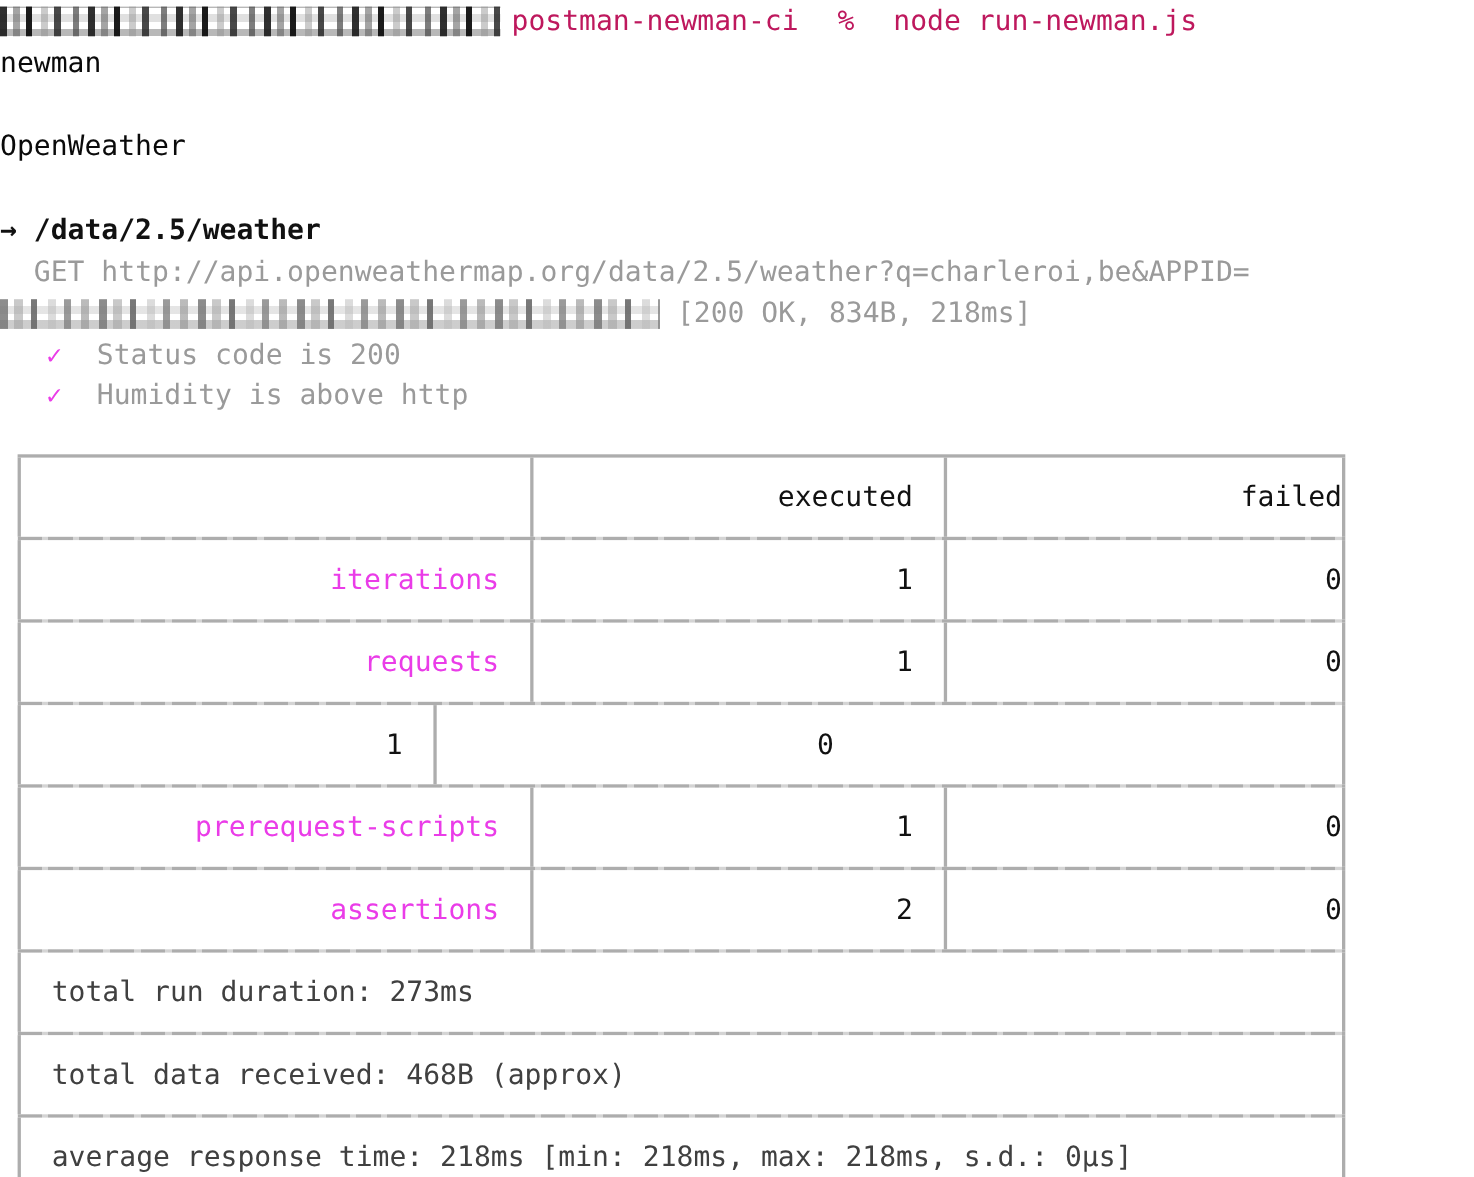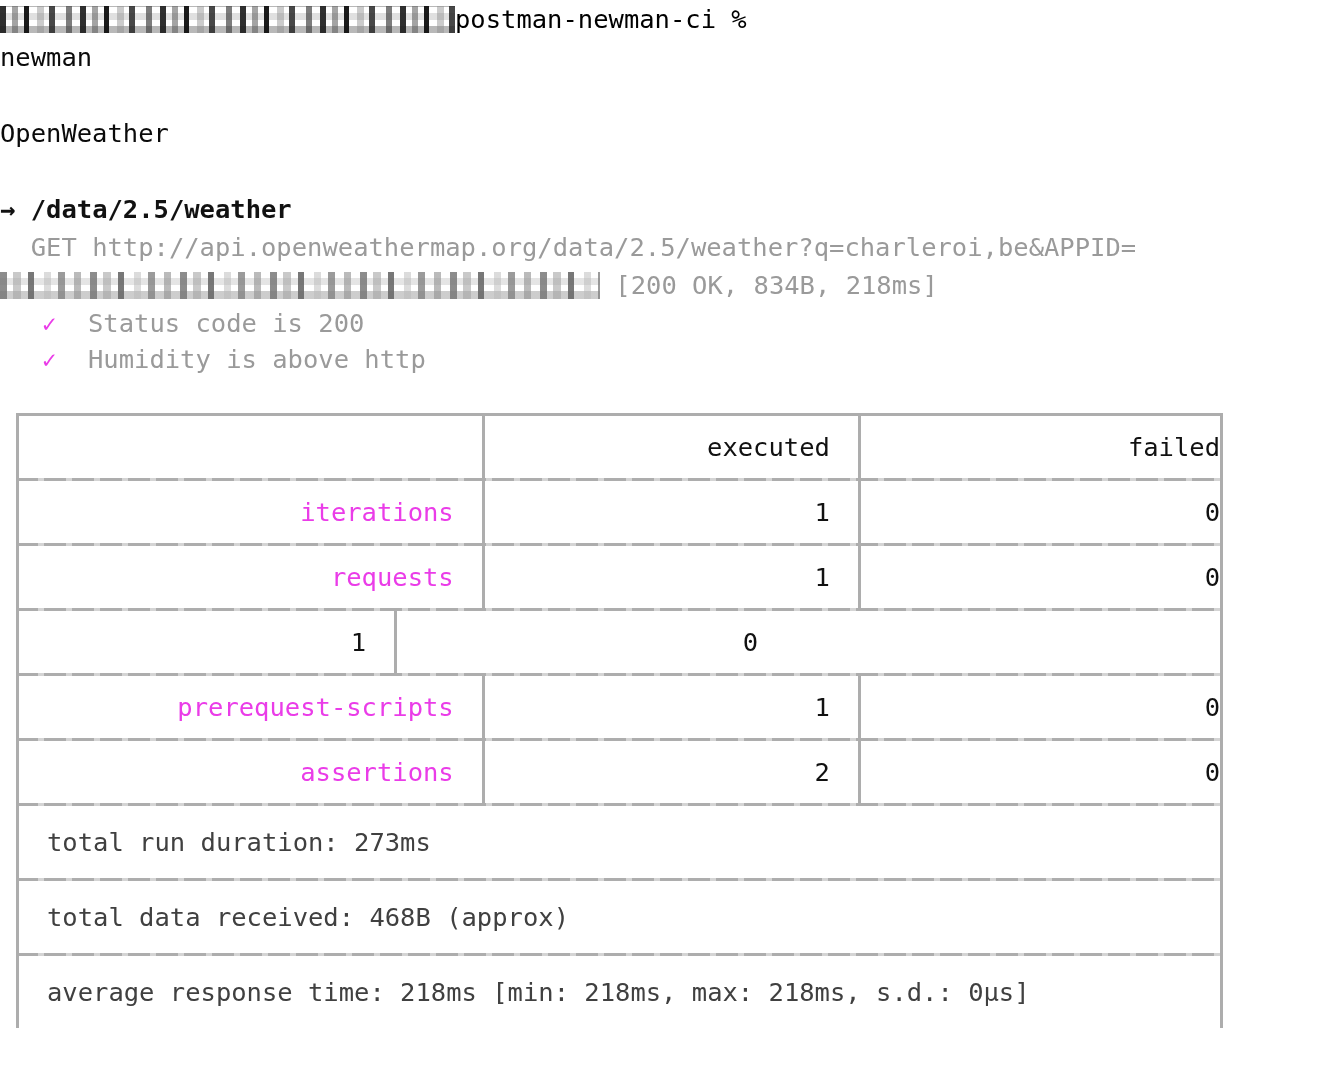--- a/index.html
+++ b/index.html
@@ -70,21 +70,21 @@
         rgba(165,165,165,0.6) 13px 21px, rgba(255,255,255,0) 21px 28px,
         rgba(105,105,105,0.9) 28px 34px, rgba(255,255,255,0) 34px 44px,
         rgba(185,185,185,0.5) 44px 51px, rgba(255,255,255,0) 51px 58px,
         rgba(130,130,130,0.8) 58px 65px, rgba(255,255,255,0) 65px 74px,
         rgba(150,150,150,0.65) 74px 81px, rgba(255,255,255,0) 81px 90px),
       repeating-linear-gradient(0deg,
         rgba(90,90,90,0.30) 0 8px, rgba(255,255,255,0.34) 8px 14px,
         rgba(110,110,110,0.18) 14px 21px, rgba(255,255,255,0.38) 21px 27px);
   }
 
-  .cmd { color: #000000; }
+  .cmd { color: #be185d; margin-left: 10px; }
   .arrow { color: #111111; font-weight: 700; }
   .endpoint { color: #111111; font-weight: 700; }
   .dim { color: #9a9a9a; }
   .check { color: #ea3ce8; }
   .test-label { color: #9a9a9a; margin-left: 28px; }
 
   .request-line {
     white-space: pre;
     height: 38px;
     overflow: visible;
@@ -107,21 +107,21 @@
   .summary-wrap {
     position: absolute;
     left: 16px;
     top: 413px;
     width: 1207px;
   }
   
   .cell {
     position: relative;
     box-sizing: border-box;
-    height: 62px;
+    height: 72px;
     display: flex;
     align-items: center;
   }
   .c-label  { width: 468px; justify-content: flex-end; padding-right: 28px; }
   .c-exec   { width: 378px; justify-content: flex-end; padding-right: 28px; }
   .c-fail   { width: 361px; justify-content: flex-end; }
 
   .row {
     display: flex;
     border-left: 3px solid #adadad;
@@ -161,20 +161,21 @@
 <div class="terminal">
 
   <div class="console">
 
     <div class="prompt-row">
       <span class="redacted prompt-block"></span>
       <span class="cmd">postman-newman-ci</span>
       <span class="cmd">&nbsp;</span>
       <span class="cmd">%</span>
       <span class="cmd">&nbsp;</span>
+      <span class="cmd">node run-newman.js</span>
     </div>
 
     <div class="line">newman</div>
 
     <div class="line blank"></div>
 
     <div class="line">OpenWeather</div>
 
     <div class="line blank"></div>
 

